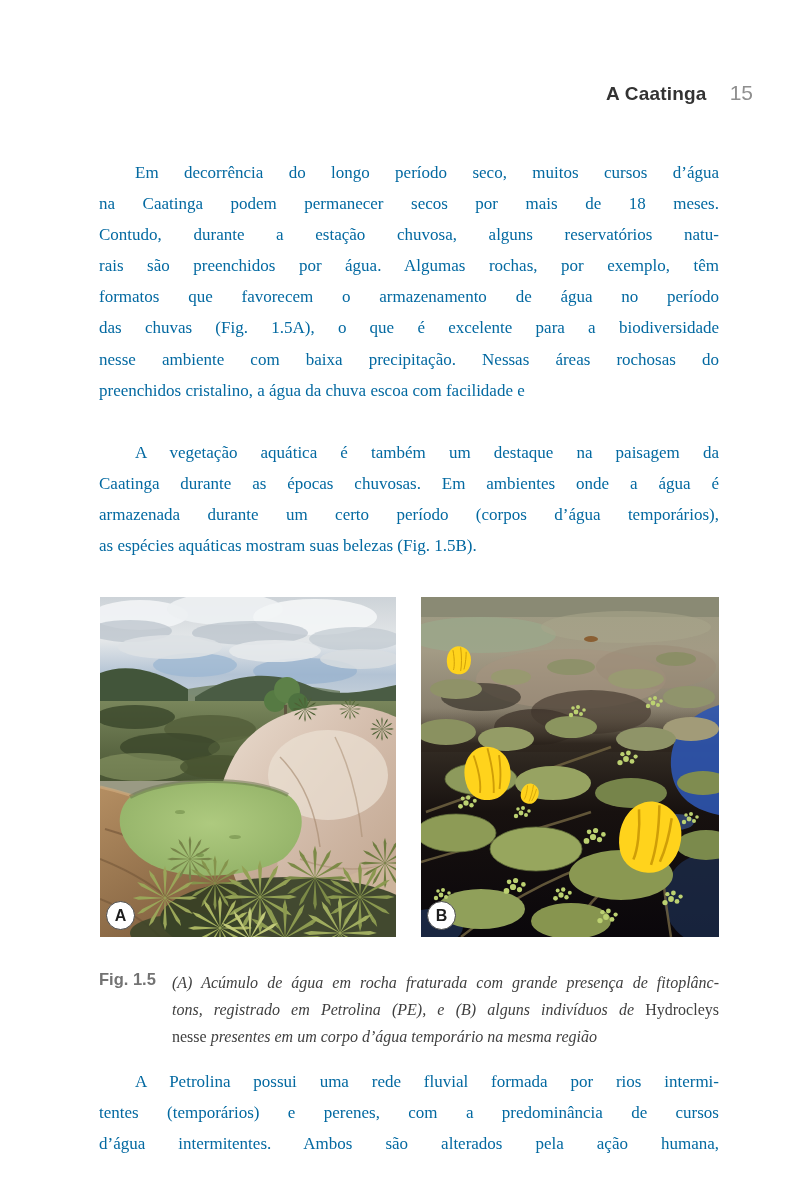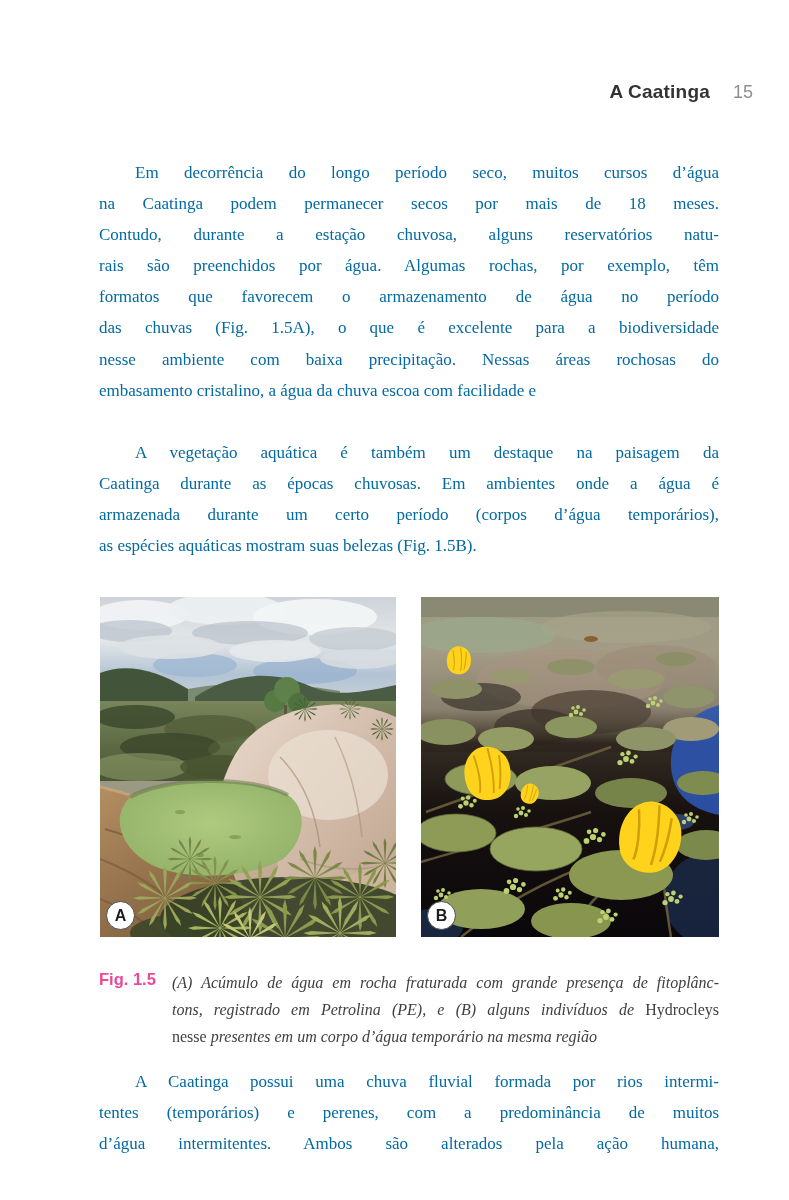--- a/index.html
+++ b/index.html
@@ -7,21 +7,21 @@
     position:relative;width:789px;height:1200px;background:#ffffff;
     font-family:"Liberation Serif", serif;color:#3b3b3b;overflow:hidden;margin-top:40px;
   }
   
   .header{
     position:absolute;left:99px;top:41px;width:654px;
     display:flex;justify-content:flex-end;align-items:baseline;gap:23px;
     font-family:"Liberation Sans", sans-serif;
   }
   .header .title{font-size:19px;font-weight:600;color:#333333;letter-spacing:.2px;}
-  .header .folio{font-size:18px;color:#8f8f8f;}
+  .header .folio{font-size:21px;color:#8f8f8f;}
   
   .para{position:absolute;left:99px;width:620px;font-size:17px;line-height:31.1px;color:#0369a1;}
   .tline{text-align:justify;text-align-last:justify;white-space:normal;}
   .para .tline:first-child{text-indent:36px;}
   .para .tline:last-child{text-align-last:left;}
   .para.continues .tline:last-child{text-align-last:justify;}
   .p1{top:117px;}
   .p2{top:397px;}
   .p3{top:1026px;}
   
@@ -32,21 +32,21 @@
   .photo-label{
     position:absolute;left:6px;top:304px;width:29px;height:29px;border-radius:50%;
     background:#ffffff;border:1.5px solid #4a4a4a;box-sizing:border-box;
     display:flex;align-items:center;justify-content:center;
     font-family:"Liberation Sans", sans-serif;font-size:16px;font-weight:700;color:#1d1d1d;
   }
   
   .caption{position:absolute;left:99px;top:929px;width:620px;}
   .cap-label{
     position:absolute;left:0;top:1px;font-family:"Liberation Sans", sans-serif;
-    font-weight:700;font-size:16.5px;color:#ec4899;
+    font-weight:700;font-size:16.5px;color:#737373;
   }
   .cap-text{position:absolute;left:73px;top:0;width:547px;font-size:16px;line-height:27px;color:#404040;}
   .cline{text-align:justify;}
   .cline.just{text-align-last:justify;}
   .ital{font-style:italic;}
   .roman{font-style:normal;}
 </style>
 </head>
 <body>
 
@@ -58,21 +58,21 @@
   </div>
 
   <div class="para p1">
       <div class="tline">Em decorrência do longo período seco, muitos cursos d’água</div>
       <div class="tline">na Caatinga podem permanecer secos por mais de 18 meses.</div>
       <div class="tline">Contudo, durante a estação chuvosa, alguns reservatórios natu-</div>
       <div class="tline">rais são preenchidos por água. Algumas rochas, por exemplo, têm</div>
       <div class="tline">formatos que favorecem o armazenamento de água no período</div>
       <div class="tline">das chuvas (Fig. 1.5A), o que é excelente para a biodiversidade</div>
       <div class="tline">nesse ambiente com baixa precipitação. Nessas áreas rochosas do</div>
-      <div class="tline">embasamento cristalino, a água da chuva escoa com facilidade e</div>
+      <div class="tline">preenchidos cristalino, a água da chuva escoa com facilidade e</div>
     </div>
   <div class="para p2">
       <div class="tline">A vegetação aquática é também um destaque na paisagem da</div>
       <div class="tline">Caatinga durante as épocas chuvosas. Em ambientes onde a água é</div>
       <div class="tline">armazenada durante um certo período (corpos d’água temporários),</div>
       <div class="tline">as espécies aquáticas mostram suas belezas (Fig. 1.5B).</div>
     </div>
 
   <div class="photo photo-a">
     <svg width="296" height="340" viewBox="0 0 296 340" xmlns="http://www.w3.org/2000/svg">
@@ -317,18 +317,18 @@
   <div class="caption">
     <div class="cap-label">Fig. 1.5</div>
     <div class="cap-text">
       <div class="cline just"><span class="ital">(A) Acúmulo de água em rocha fraturada com grande presença de fitoplânc-</span></div>
       <div class="cline just"><span class="ital">tons, registrado em Petrolina (PE), e (B) alguns indivíduos de </span><span class="roman">Hydrocleys</span></div>
       <div class="cline"><span class="roman">nesse </span><span class="ital">presentes em um corpo d’água temporário na mesma região</span></div>
     </div>
   </div>
 
   <div class="para p3 continues">
-      <div class="tline">A Caatinga possui uma chuva fluvial formada por rios intermi-</div>
-      <div class="tline">tentes (temporários) e perenes, com a predominância de muitos</div>
+      <div class="tline">A Petrolina possui uma rede fluvial formada por rios intermi-</div>
+      <div class="tline">tentes (temporários) e perenes, com a predominância de cursos</div>
       <div class="tline">d’água intermitentes. Ambos são alterados pela ação humana,</div>
     </div>
 
 </div>
 
 </body></html>

